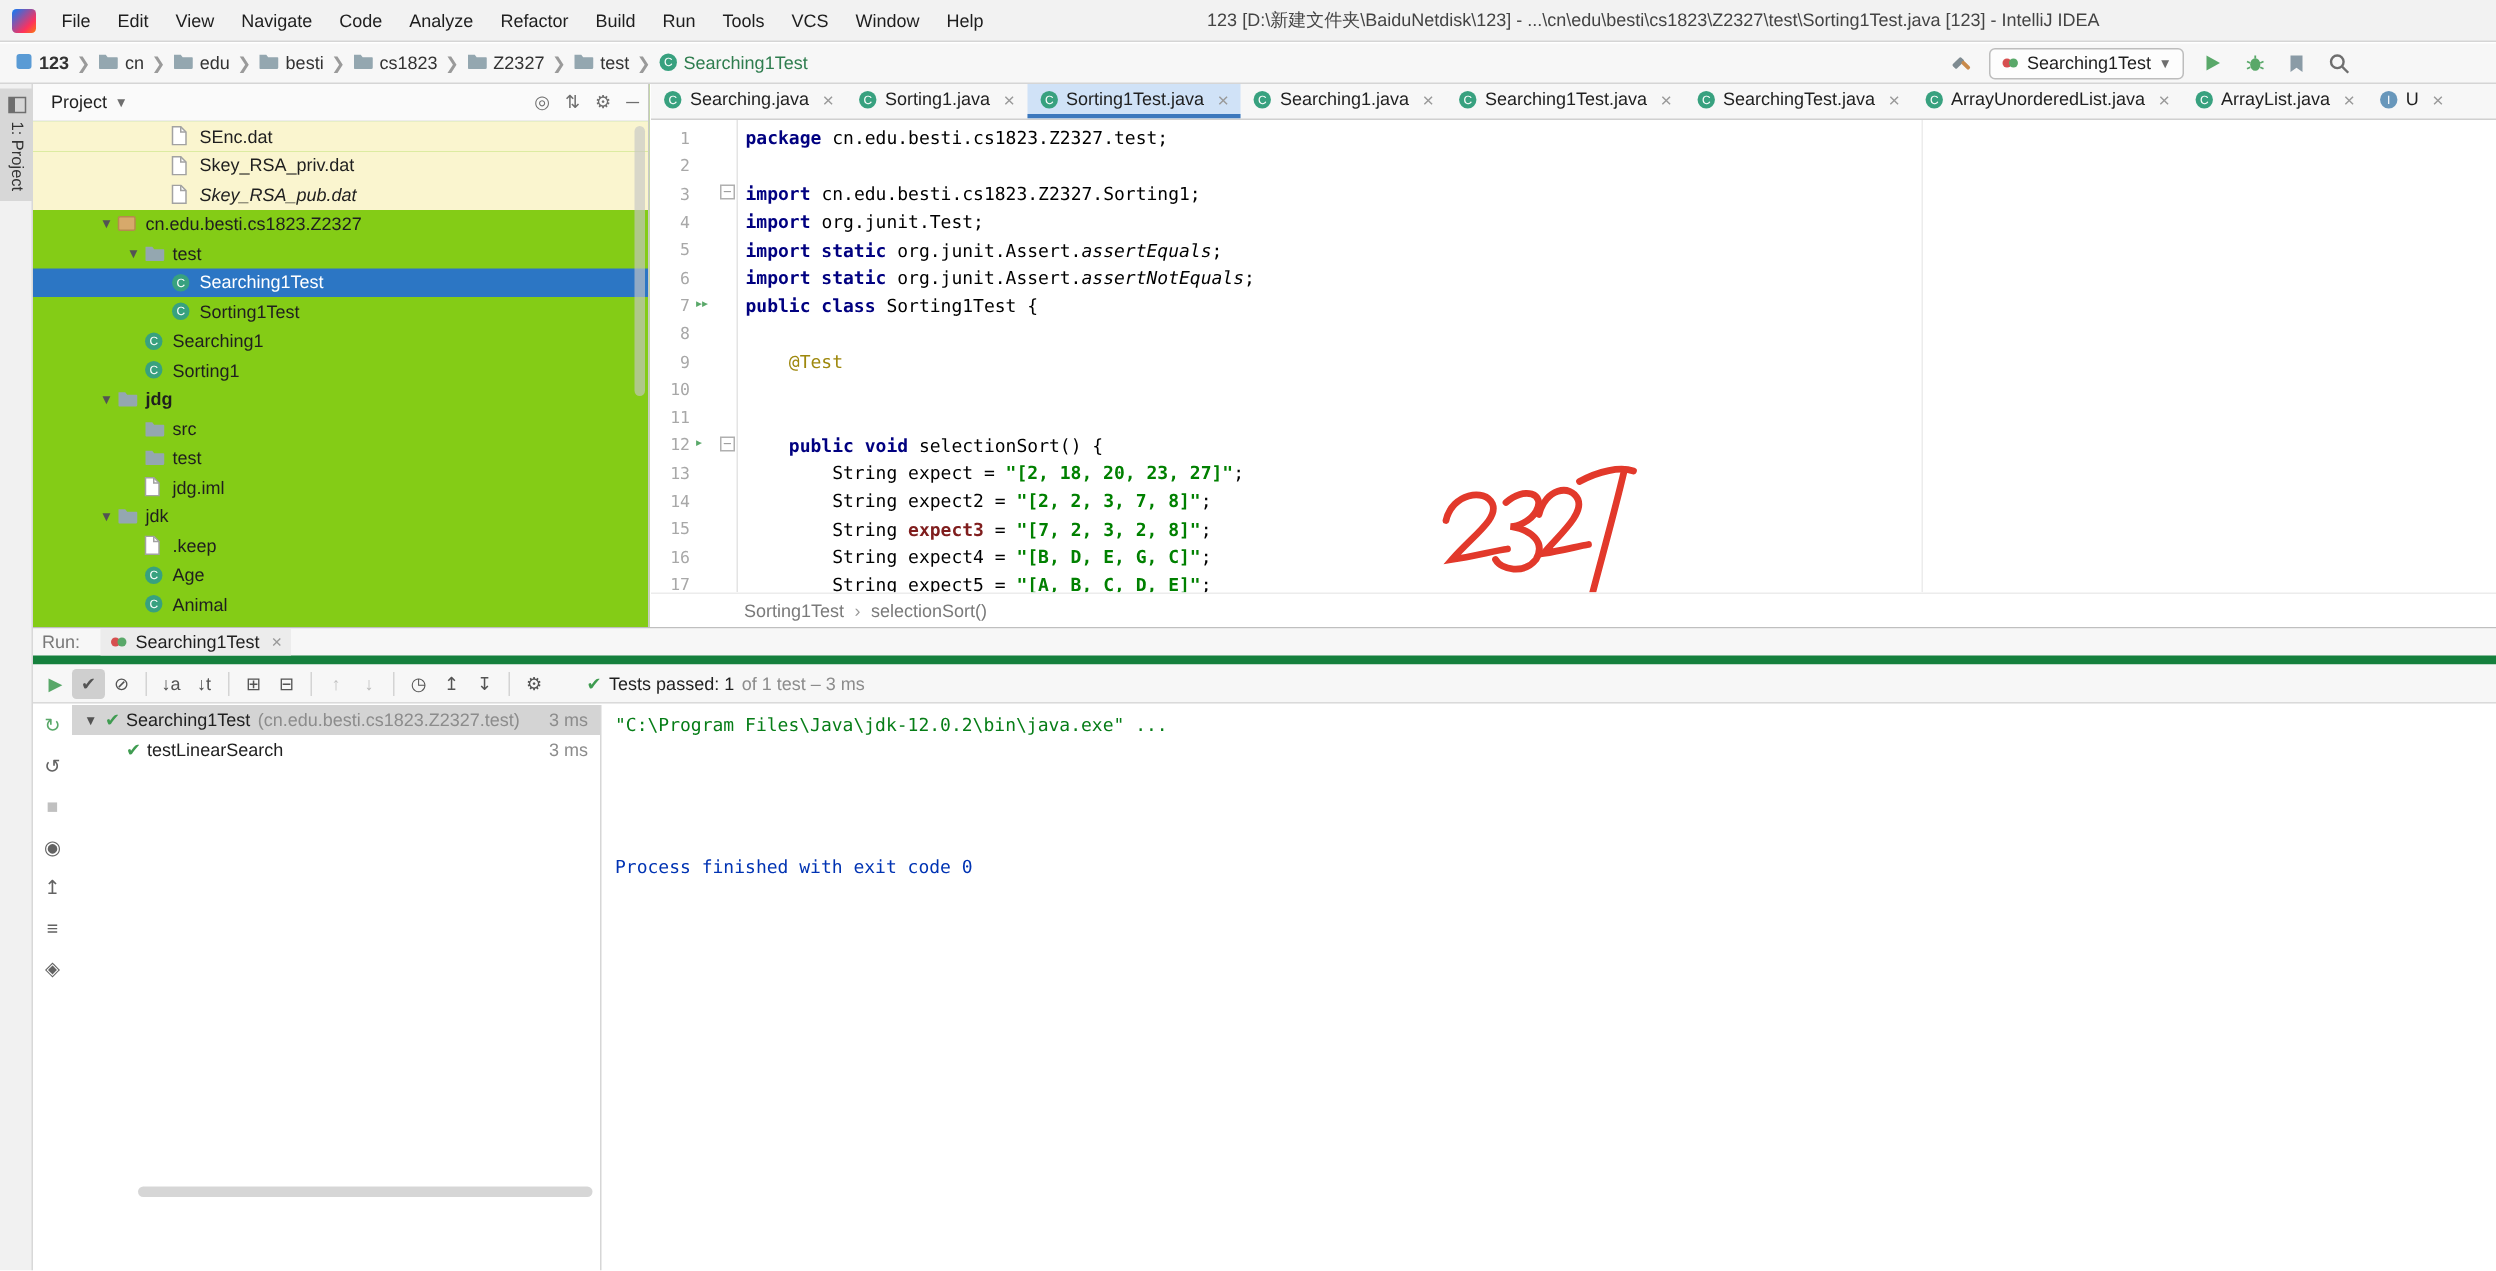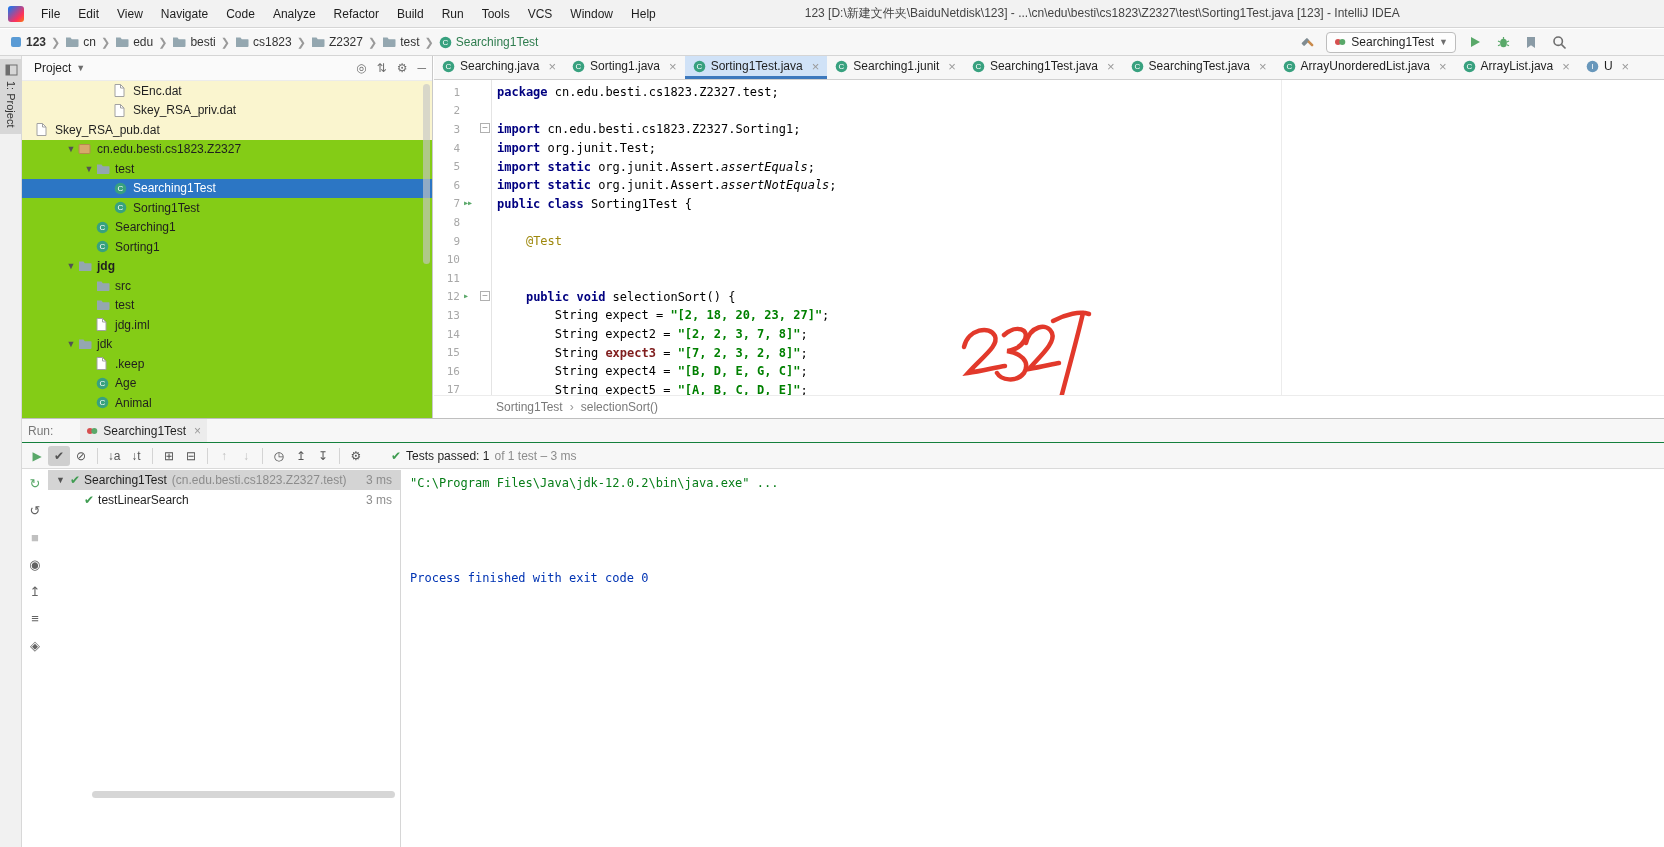--- a/index.html
+++ b/index.html
@@ -11,21 +11,21 @@
   
   .menubar { position:absolute; top:0; left:0; right:0; height:28px; background:#f2f2f2; border-bottom:1px solid #d5d5d5; display:flex; align-items:center; padding-left:8px; white-space:nowrap; }
   .logo { width:16px; height:16px; border-radius:3px; background:linear-gradient(135deg,#087cfa,#fe315d 70%,#f97a12); margin-right:8px; flex:0 0 auto; }
   .menu-items { display:flex; height:100%; align-items:center; }
   .menu-item { padding:0 9px; height:100%; display:flex; align-items:center; color:#1e1e1e; cursor:default; }
   .win-title { color:#444; margin-left:140px; font-size:12px; overflow:hidden; text-overflow:ellipsis; }
 
   
   .navbar { position:absolute; top:29px; left:0; right:0; height:27px; background:#f7f7f7; border-bottom:1px solid #d5d5d5; display:flex; align-items:center; padding-left:10px; }
   .crumbs { display:flex; align-items:center; }
-  .crumb { display:flex; align-items:center; gap:4px; color:#333; cursor:default; }
+  .crumb { display:flex; align-items:flex-start; gap:4px; color:#333; cursor:default; }
   .crumb.first .crumb-label { font-weight:bold; }
   .crumb.last .crumb-label { color:#2f7d4f; }
   .crumb-sep { color:#9a9a9a; margin:0 5px; font-size:11px; }
   .nav-right { margin-left:auto; margin-right:96px; display:flex; align-items:center; gap:10px; }
   .run-config { display:flex; align-items:center; gap:5px; border:1px solid #bdbdbd; border-radius:4px; background:#fdfdfd; height:21px; padding:0 7px; }
   .run-config .caret { color:#6e6e6e; font-size:9px; }
   .nav-icon { width:18px; height:18px; }
 
   
   .tw-strip { position:absolute; top:56px; left:0; width:22px; bottom:0; background:#f1f1f1; border-right:1px solid #d8d8d8; }
@@ -70,21 +70,21 @@
   .seg-it { color:#000; font-style:italic; }
   .seg-ann { color:#9e880d; }
   .seg-gray { color:#7f1d1d;font-weight:bold; }
   .annotation { position:absolute; left:506px; top:219px; pointer-events:none; }
   .ed-crumbs { position:absolute; left:0; right:0; bottom:0; height:23px; border-top:1px solid #ececec; display:flex; align-items:center; padding-left:62px; color:#7a7a7a; background:#fff; }
   .ed-crumbs .sep { margin:0 7px; color:#9a9a9a; }
   .ed-crumbs span { cursor:pointer; }
 
   
   .run-panel { position:absolute; top:418px; left:22px; right:0; bottom:0; border-top:1px solid #bfbfbf; background:#fff; }
-  .run-header { height:24px; display:flex; align-items:center; background:#f7f7f7; border-bottom:1px solid #15803d; padding-left:6px;gap:13px; }
+  .run-header { height:24px; display:flex; align-items:center; background:#f7f7f7; border-bottom:6px solid #15803d; padding-left:6px; }
   .run-label { color:#787878; margin-right:14px; }
   .run-tab { display:flex; align-items:center; gap:5px; padding:0 6px; height:100%; background:#ececec; cursor:pointer; }
   .run-tab .close { color:#9a9a9a; margin-left:3px; }
   .run-toolbar { height:26px; display:flex; align-items:center; background:#f7f7f7; border-bottom:1px solid #dadada; padding-left:4px; }
   .rt-icons { display:flex; align-items:center; }
   .rt-icon { width:22px; height:20px; display:flex; align-items:center; justify-content:center; font-size:12px; color:#545454; cursor:pointer; }
   .rt-icon.pressed { background:#cfcfcf; border-radius:3px; }
   .rt-icon.disabled { opacity:.35; }
   .rt-sep { width:1px; height:16px; background:#d4d4d4; margin:0 5px; }
   .rt-status { display:flex; align-items:center; gap:5px; margin-left:24px; }
@@ -297,21 +297,21 @@
           <span class="tree-ico">
             <span class="icn">
               <svg width="11" height="13" viewBox="0 0 11 13">
                 <path d="M1 .5h5.5L10 4v8.5H1z" fill="#fff" stroke="#a2a2a2"></path>
                 <path d="M6.5 .5V4H10" fill="none" stroke="#a2a2a2"></path>
               </svg>
             </span>
           </span>
           <span class="tree-label">Skey_RSA_priv.dat</span>
         </div>
-        <div class="tree-row yellow" style="">
+        <div class="tree-row yellow" style="padding-left: 78px; font-style: italic;">
           <span class="tree-spacer"></span>
           <span class="tree-ico">
             <span class="icn">
               <svg width="11" height="13" viewBox="0 0 11 13">
                 <path d="M1 .5h5.5L10 4v8.5H1z" fill="#fff" stroke="#a2a2a2"></path>
                 <path d="M6.5 .5V4H10" fill="none" stroke="#a2a2a2"></path>
               </svg>
             </span>
           </span>
           <span class="tree-label">Skey_RSA_pub.dat</span>
@@ -514,21 +514,21 @@
           <span>Sorting1Test.java</span>
           <span class="close">×</span>
         </div>
         <div class="tab">
           <span class="icn">
             <svg width="13" height="13" viewBox="0 0 13 13">
               <circle cx="6.5" cy="6.5" r="5.8" fill="#38a17f"></circle>
               <text x="6.5" y="9.3" text-anchor="middle" font-size="8" fill="#fff">C</text>
             </svg>
           </span>
-          <span>Searching1.junit</span>
+          <span>Searching1.java</span>
           <span class="close">×</span>
         </div>
         <div class="tab">
           <span class="icn">
             <svg width="13" height="13" viewBox="0 0 13 13">
               <circle cx="6.5" cy="6.5" r="5.8" fill="#38a17f"></circle>
               <text x="6.5" y="9.3" text-anchor="middle" font-size="8" fill="#fff">C</text>
             </svg>
           </span>
           <span>Searching1Test.java</span>

